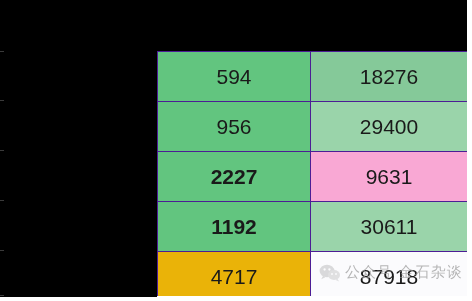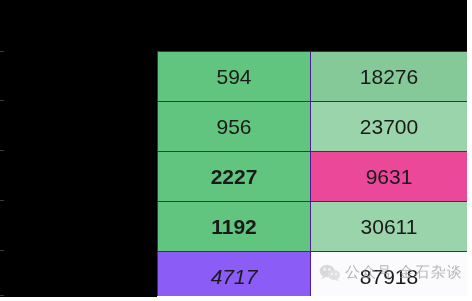--- a/index.html
+++ b/index.html
@@ -138,32 +138,32 @@
       <col class="c1">
       <col class="c2">
     </colgroup>
     <tbody>
       <tr>
         <td style="background: rgb(98, 197, 127);">594</td>
         <td style="background: rgb(133, 201, 153); text-align: center;">18276</td>
       </tr>
       <tr>
         <td style="background: rgb(98, 197, 127);">956</td>
-        <td style="background: rgb(154, 212, 170);">23700</td>
+        <td style="background: rgb(154, 212, 170);">29400</td>
       </tr>
       <tr>
         <td style="background: rgb(98, 197, 127); font-weight: bold;">2227</td>
-        <td style="background: #ec4899;">9631</td>
+        <td style="background: #f9a8d4;">9631</td>
       </tr>
       <tr>
         <td style="background: rgb(98, 197, 127); font-weight: bold;">1192</td>
         <td style="background: rgb(154, 212, 170);">30611</td>
       </tr>
       <tr>
-        <td style="background: #8b5cf6; font-style: italic;">4717</td>
+        <td style="background: #eab308;">4717</td>
         <td style="background: rgb(251, 251, 253);">87918</td>
       </tr>
     </tbody>
   </table>
 
   <div id="watermark">
     <span class="wm-icon">
       <svg width="22" height="18" viewBox="0 0 22 18" aria-hidden="true">
         <ellipse cx="8" cy="7" rx="7.4" ry="6.2" fill="#8e8e8e"></ellipse>
         <polygon points="4.2,11.6 2.2,15.2 6.4,13.2" fill="#8e8e8e"></polygon>

